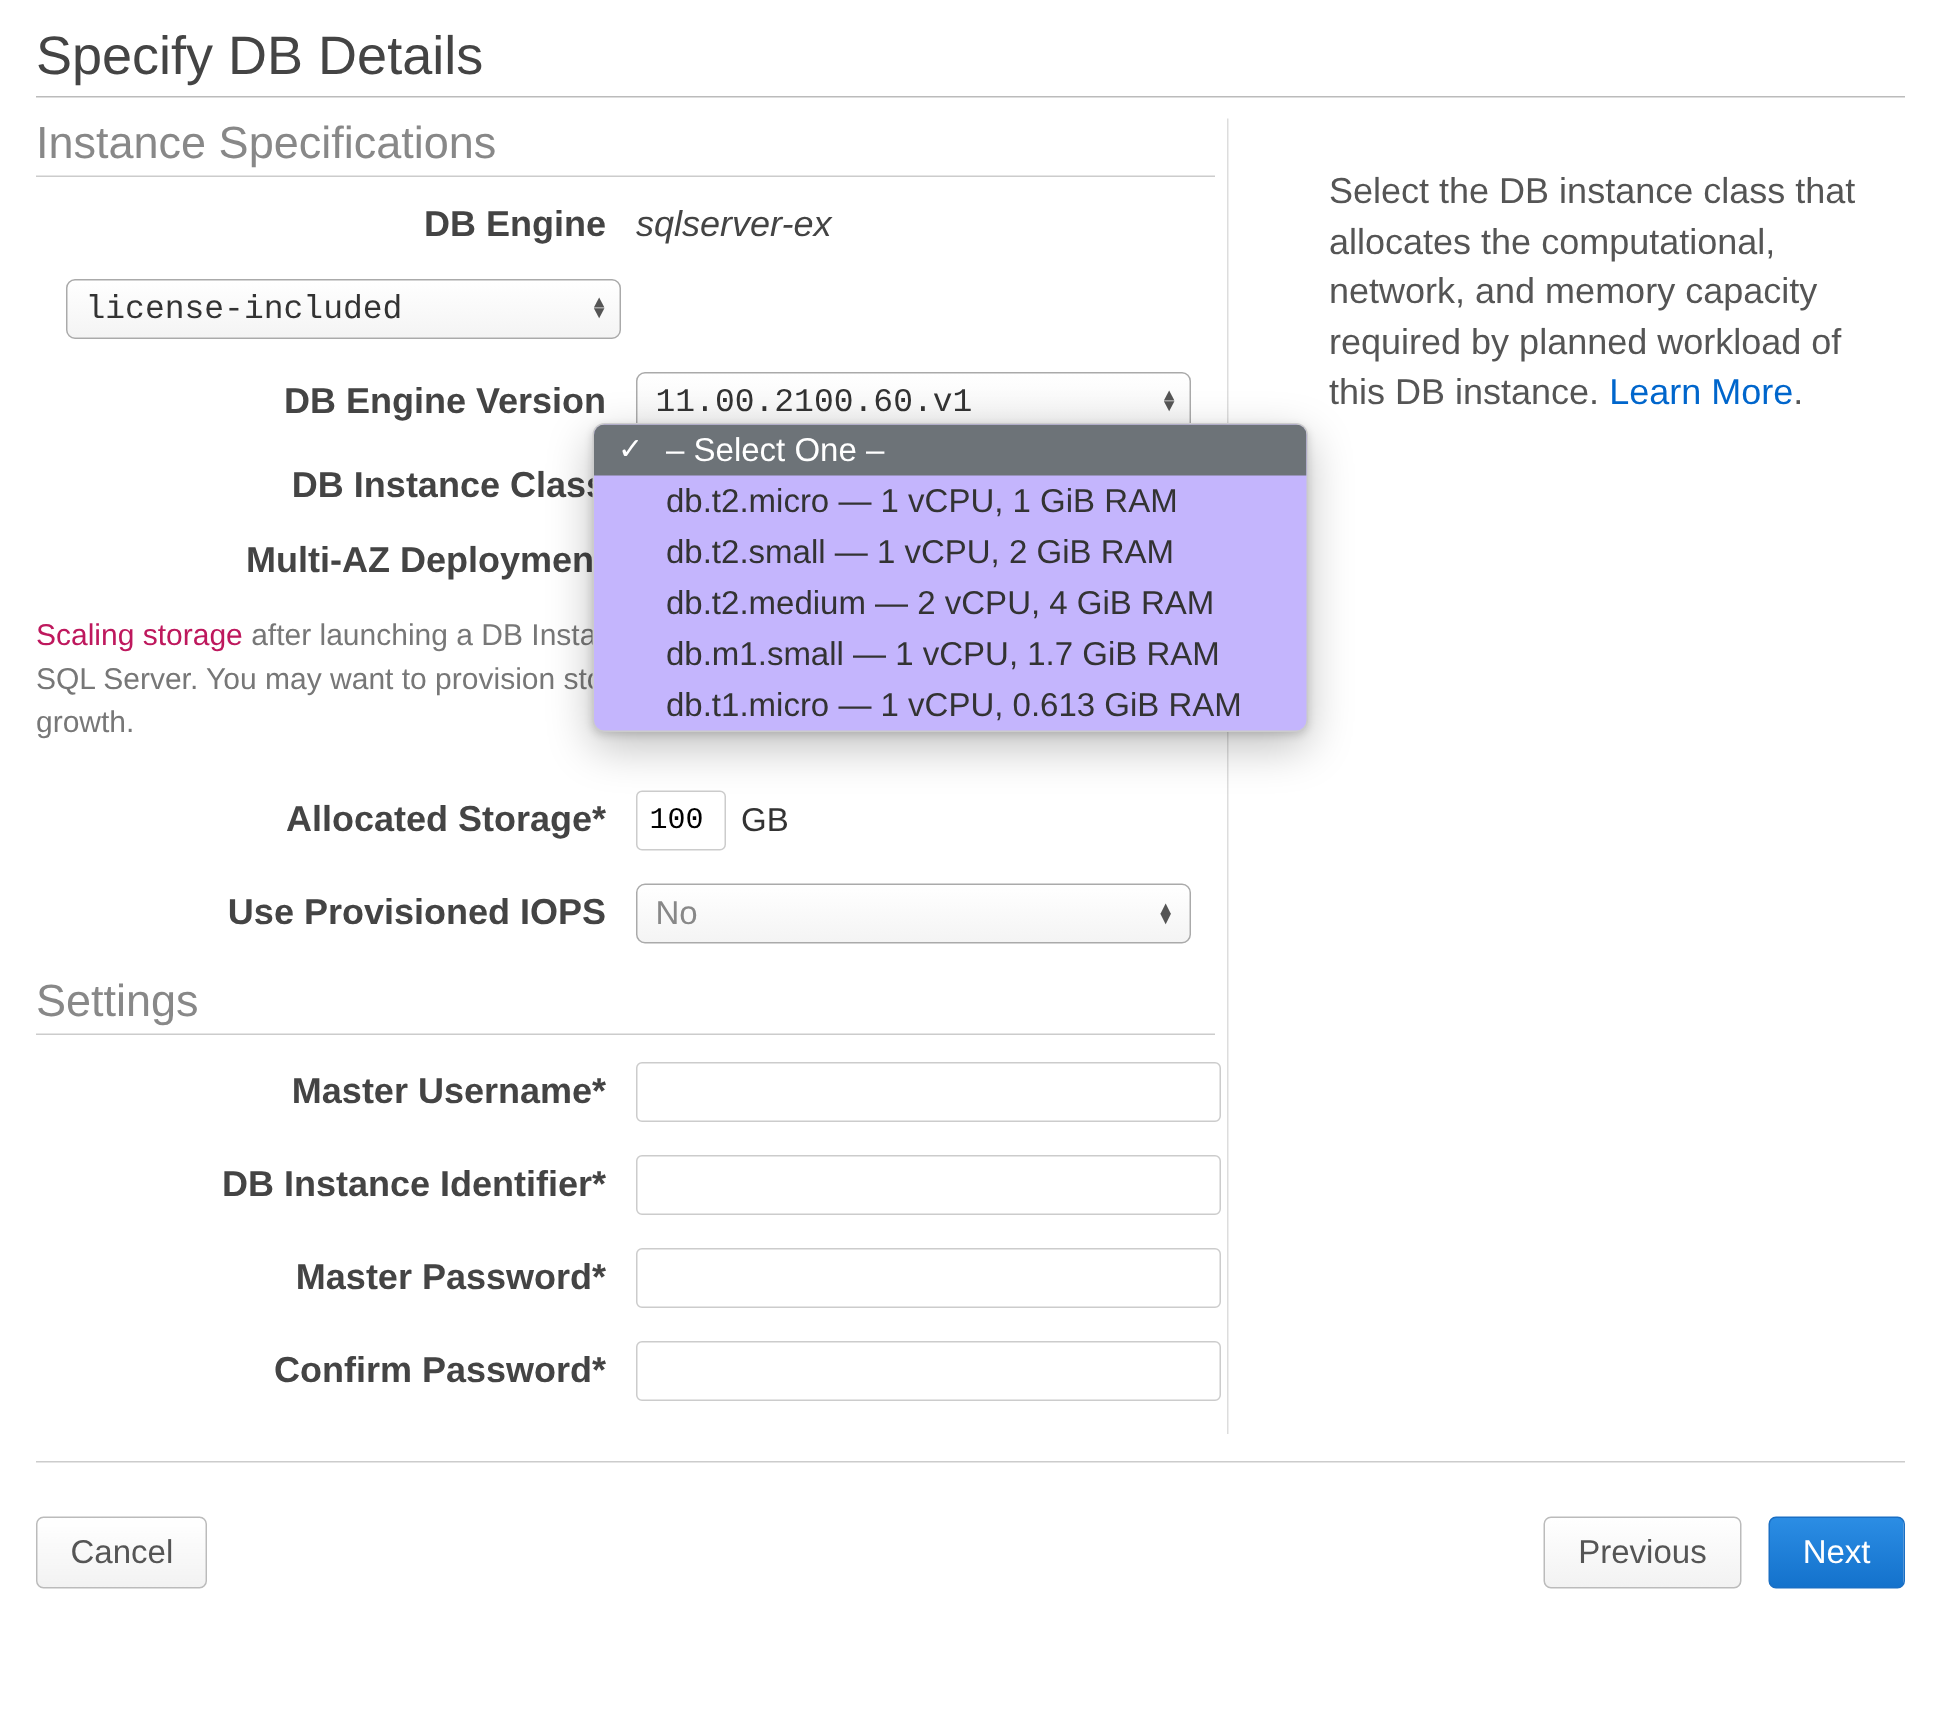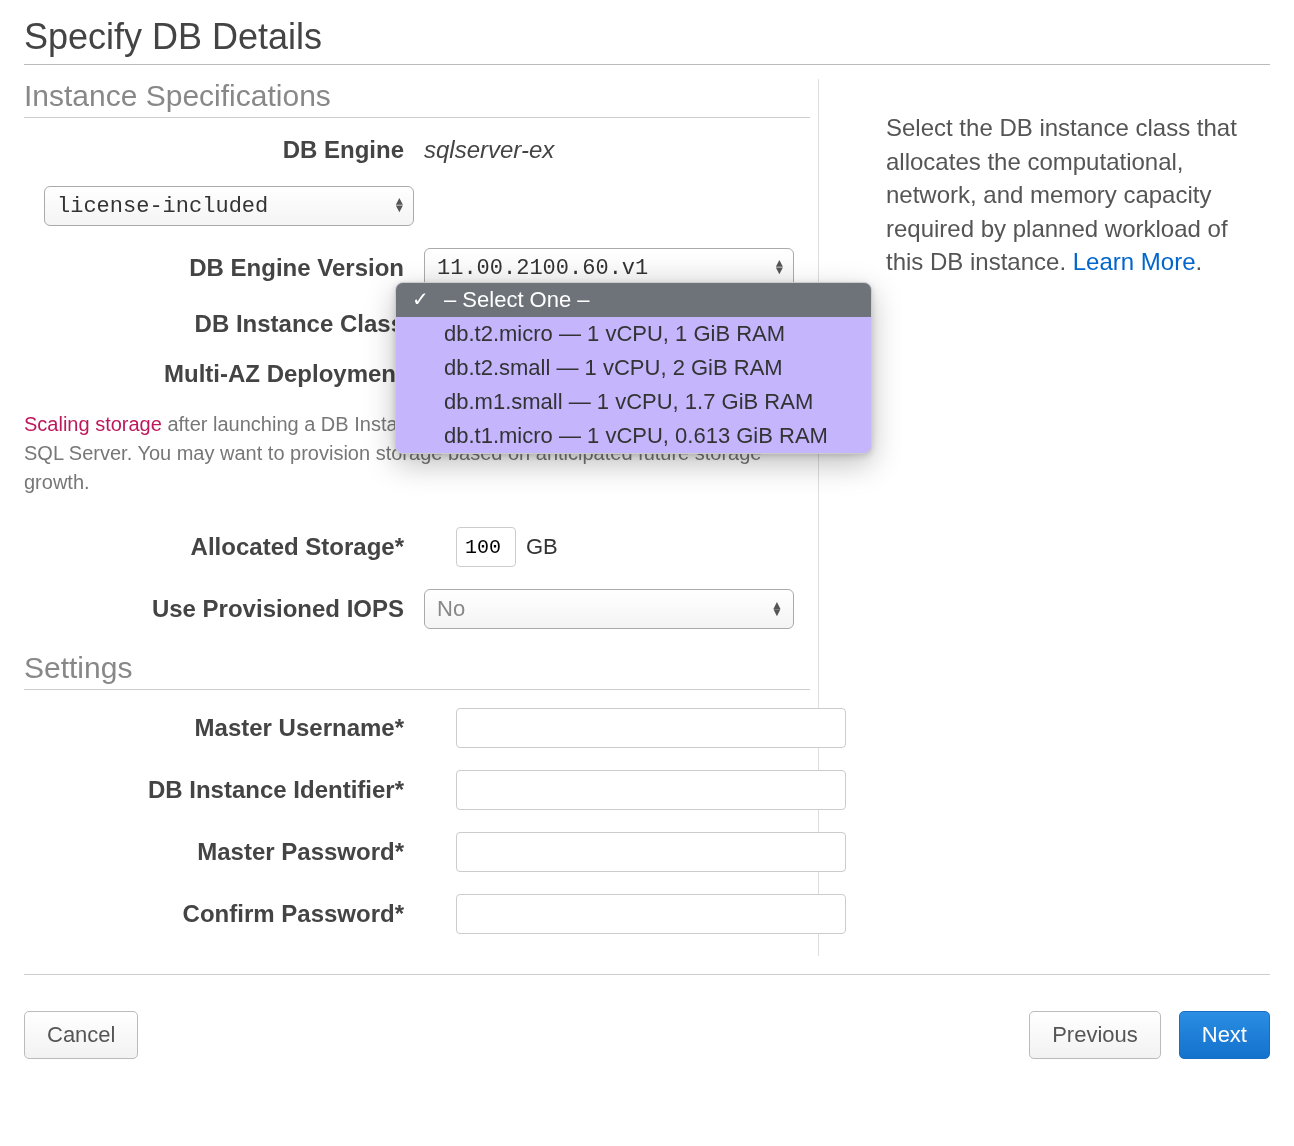--- a/index.html
+++ b/index.html
@@ -14,21 +14,21 @@
   .section-rule{border:none;border-top:1px solid #ccc;margin:0 0 18px 0;}
   .field-row{display:flex;align-items:center;margin-bottom:22px;}
   .field-label{flex:0 0 380px;text-align:right;font-weight:700;font-size:24px;color:#444;}
   .field-value{flex:1;padding-left:20px;display:flex;align-items:center;gap:6px;}
   .static-value{font-size:24px;color:#444;font-style:italic;}
   .select{width:370px;height:40px;border:1px solid #aaa;border-radius:6px;padding:3px 36px 3px 12px;font-size:22px;font-family:"Courier New",monospace;background:linear-gradient(#fff,#f4f4f4);position:relative;display:flex;align-items:center;box-sizing:border-box;cursor:pointer;}
   .select.narrow{font-family:inherit;color:#888;}
   .select-arrows{position:absolute;right:10px;top:50%;transform:translateY(-50%);display:flex;flex-direction:column;line-height:7px;font-size:12px;color:#555;}
   .note-text{font-size:20px;color:#777;line-height:1.45;margin:6px 0 30px 0;}
   .note-text a{color:#be185d;text-decoration:none;}
-  .text-input{border:1px solid #ccc;border-radius:4px;height:40px;padding:16px 8px;font-size:20px;font-family:"Courier New",monospace;background:#fff;box-sizing:border-box;margin-left:32px;}
+  .text-input{border:1px solid #ccc;border-radius:4px;height:40px;padding:16px 8px;font-size:20px;font-family:"Courier New",monospace;background:#fff;box-sizing:border-box;}
   .text-input.small{width:60px;}
   .text-input.wide{width:390px;font-family:inherit;}
   .unit{font-size:22px;color:#333;margin-left:4px;}
   .dropdown-popup{position:absolute;left:395px;top:282px;width:475px;background:#c4b5fd;border:1px solid #ccc;border-radius:8px;box-shadow:0 10px 30px rgba(0,0,0,0.25),0 2px 6px rgba(0,0,0,0.15);overflow:hidden;z-index:50;}
   .dropdown-popup .option{padding:4px 18px 4px 48px;font-size:22px;font-family:inherit;color:#333;position:relative;cursor:pointer;}
   .dropdown-popup .option.selected{background:#6d7378;color:#fff;}
   .dropdown-popup .option.selected::before{content:"✓";position:absolute;left:16px;top:4px;font-size:20px;color:#fff;}
   .bottom-rule{border:none;border-top:1px solid #ccc;margin:18px 0 36px 0;}
   .button-bar{display:flex;align-items:center;}
   .btn{font-size:22px;font-weight:400;border-radius:5px;padding:10px 22px;cursor:pointer;border:1px solid #bbb;}
@@ -159,16 +159,17 @@
     <button class="btn secondary">Cancel</button>
     <div class="spacer"></div>
     <button class="btn secondary">Previous</button>
     <button class="btn primary">Next</button>
   </div>
 
   <div class="dropdown-popup">
     <div class="option selected">– Select One –</div>
     <div class="option">db.t2.micro — 1 vCPU, 1 GiB RAM</div>
     <div class="option">db.t2.small — 1 vCPU, 2 GiB RAM</div>
+    <div class="option">db.t2.medium — 2 vCPU, 4 GiB RAM</div>
     <div class="option">db.m1.small — 1 vCPU, 1.7 GiB RAM</div>
     <div class="option">db.t1.micro — 1 vCPU, 0.613 GiB RAM</div>
   </div>
 </div>
 
 </body></html>

